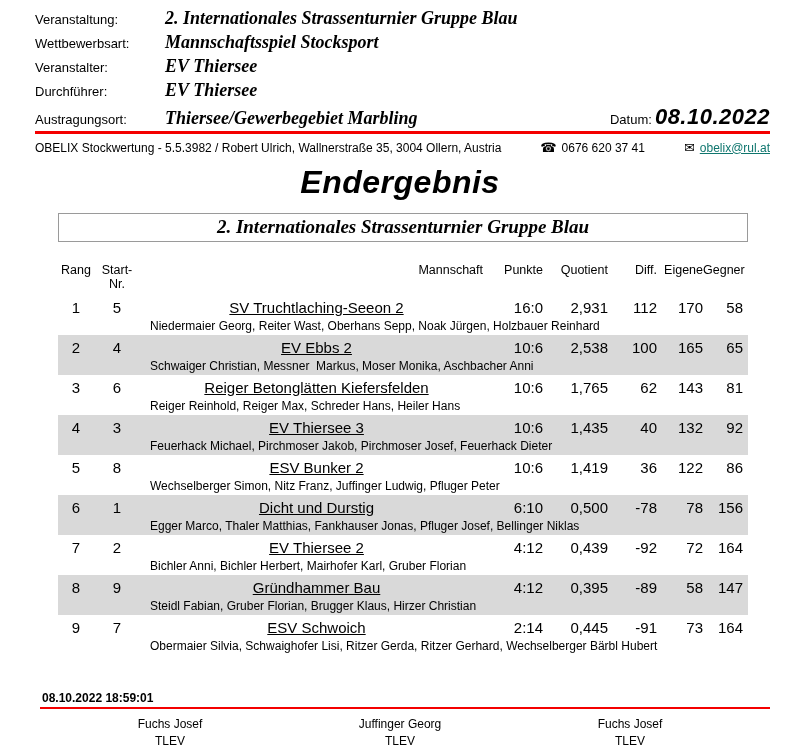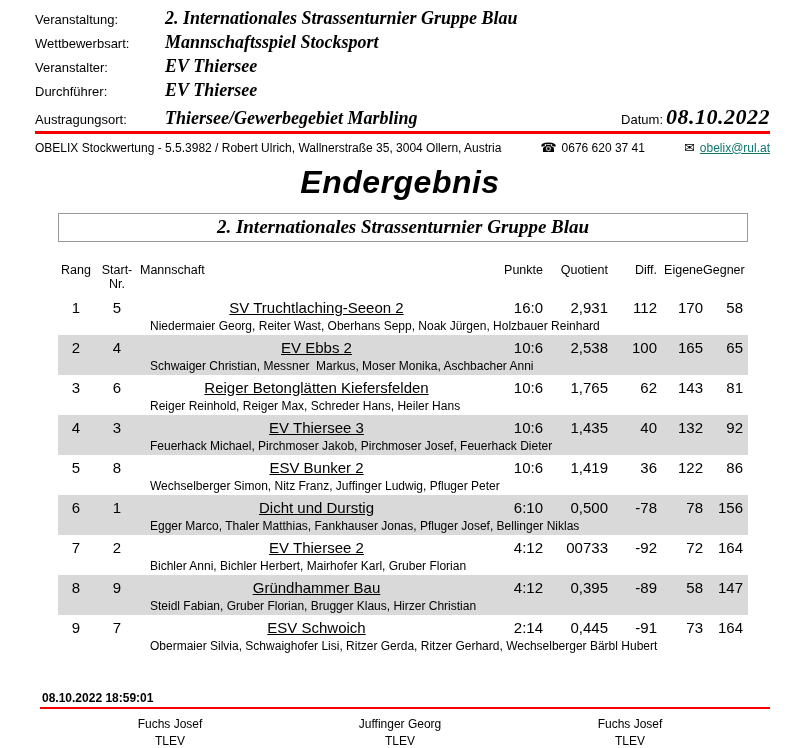--- a/index.html
+++ b/index.html
@@ -12,21 +12,21 @@
   .meta{padding:8px 30px 0 35px;}
   .meta-row{display:flex;align-items:baseline;height:24px;}
   .meta-label{width:130px;font-size:13px;flex:0 0 130px;}
   .meta-value{
     font-family:"Liberation Serif", serif;font-weight:bold;font-style:italic;
     font-size:18px;white-space:nowrap;
   }
   .date-wrap{margin-left:auto;display:flex;align-items:baseline;}
   .date-label{font-size:13px;}
   .date-value{
-    font-family:Liberation Serif, serif;font-weight:bold;font-style:italic;
+    font-family:Liberation Sans, sans-serif;font-weight:bold;font-style:italic;
     font-size:22px;margin-left:3px;letter-spacing:0.5px;
   }
   .rule-red-top{height:3px;background:#f40000;margin:3px 30px 0 35px;}
   
   .publisher{
     display:flex;align-items:center;justify-content:space-between;
     font-size:12px;margin:6px 30px 0 35px;white-space:nowrap;
   }
   .pub-group{display:flex;align-items:center;}
   .pub-icon{font-family:"DejaVu Sans", sans-serif;font-size:13px;margin-right:5px;}
@@ -40,21 +40,21 @@
   .table{width:690px;margin:12px 0 0 58px;}
   .caption-box{
     border:1px solid #9a9a9a;text-align:center;
     font-family:"Liberation Serif", serif;font-weight:bold;font-style:italic;
     font-size:19px;padding:2px 0 3px 0;
   }
   .thead{display:flex;font-size:12.5px;margin-top:21px;padding-bottom:4px;}
   .c-rang{width:36px;text-align:center;flex:0 0 36px;}
   .c-start{width:46px;text-align:center;flex:0 0 46px;}
   .c-team{flex:1 1 auto;min-width:0;}
-  .thead .c-team{text-align:left;}
+  .thead .c-team{text-align:right;}
   .c-punkte{width:60px;text-align:right;flex:0 0 60px;}
   .c-quot{width:65px;text-align:right;flex:0 0 65px;}
   .c-diff{width:49px;text-align:right;flex:0 0 49px;}
   .c-eig{width:46px;text-align:right;flex:0 0 46px;}
   .c-geg{width:40px;text-align:right;flex:0 0 40px;}
   .c-pad{width:5px;flex:0 0 5px;}
   .trow{height:40px;box-sizing:border-box;}
   .trow.shaded{background:#d9d9d9;}
   .trow-main{display:flex;align-items:center;font-size:15px;height:22px;padding-top:1px;}
   .trow-main .c-team{text-align:center;padding-left:10px;box-sizing:border-box;
@@ -222,21 +222,21 @@
       </div>
       <div class="trow-players">Egger Marco, Thaler Matthias, Fankhauser Jonas, Pfluger Josef, Bellinger Niklas</div>
     </div>
 
     <div class="trow">
       <div class="trow-main">
         <span class="c-rang">7</span>
         <span class="c-start">2</span>
         <span class="c-team">EV Thiersee 2</span>
         <span class="c-punkte">4:12</span>
-        <span class="c-quot">00733</span>
+        <span class="c-quot">0,439</span>
         <span class="c-diff">-92</span>
         <span class="c-eig">72</span>
         <span class="c-geg">164</span>
         <span class="c-pad"></span>
       </div>
       <div class="trow-players">Bichler Anni, Bichler Herbert, Mairhofer Karl, Gruber Florian</div>
     </div>
 
     <div class="trow shaded">
       <div class="trow-main">

